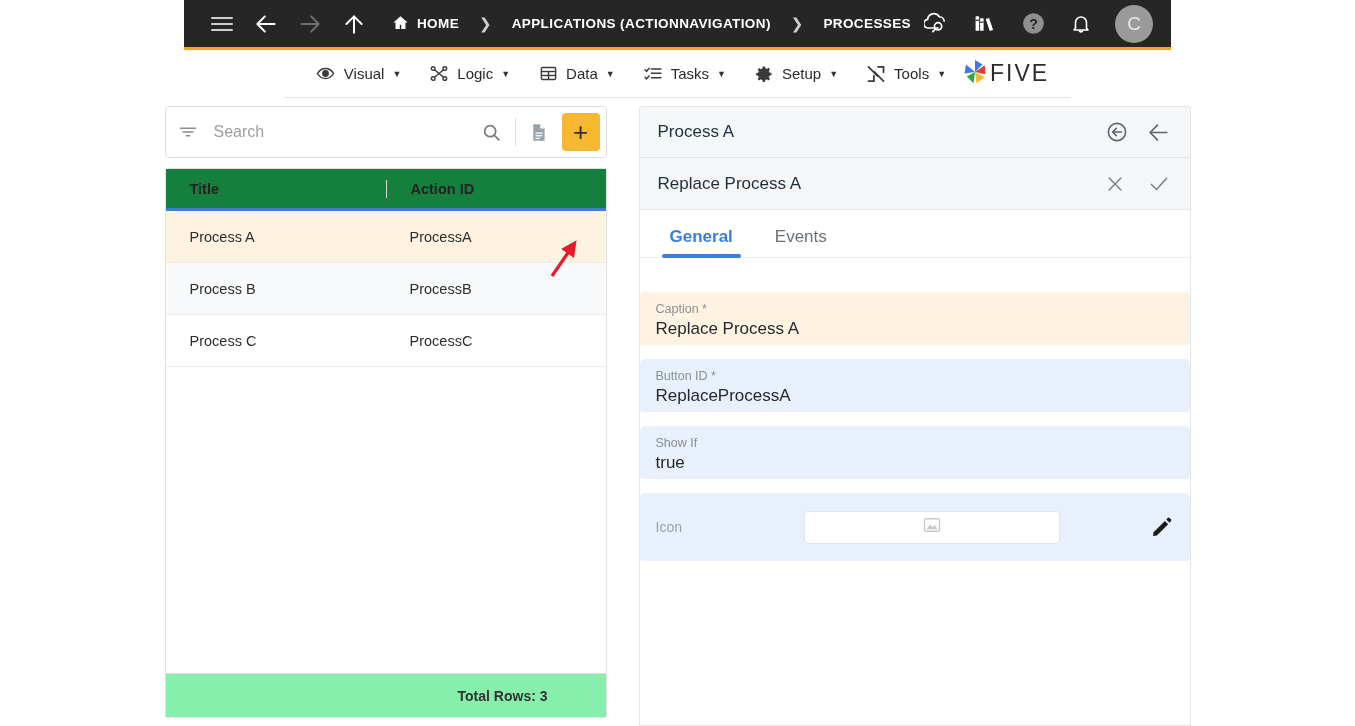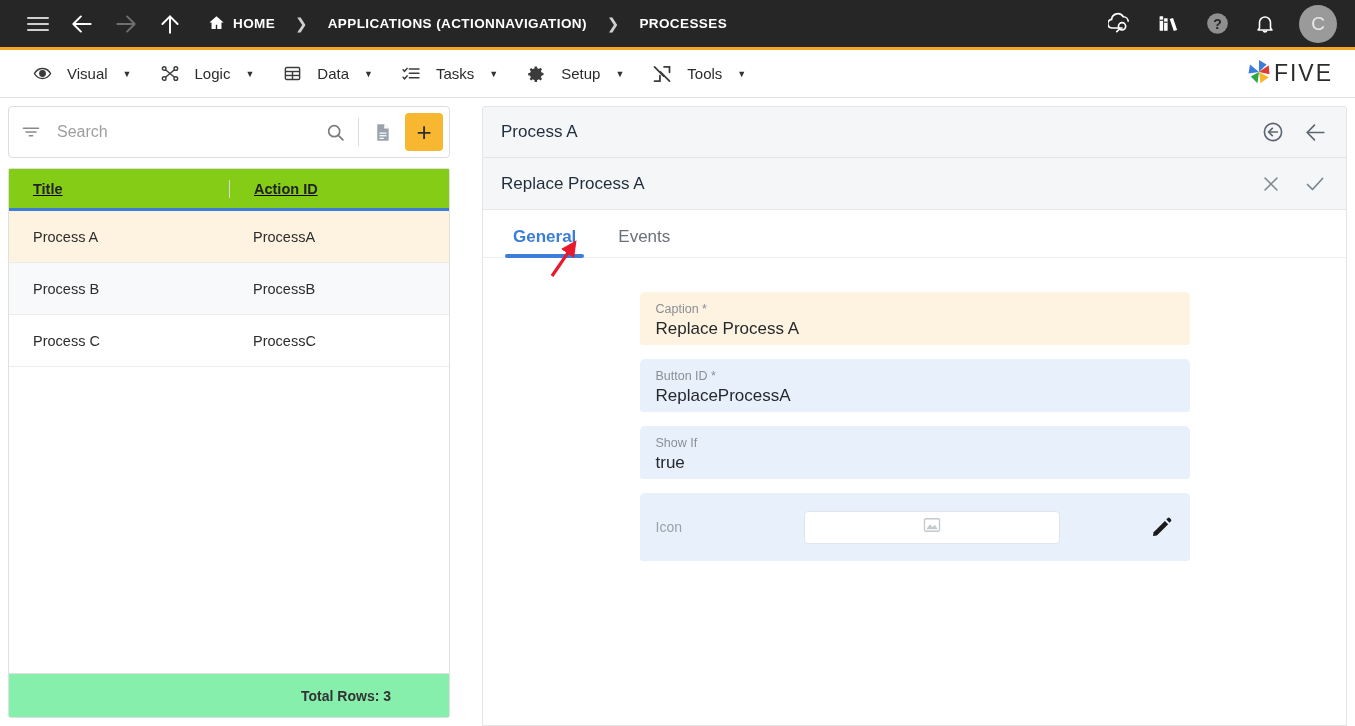--- a/index.html
+++ b/index.html
@@ -2,21 +2,21 @@
 <html><head>
 <meta charset="utf-8">
 <style>
   * { box-sizing: border-box; margin: 0; padding: 0; }
   html, body {
     width: 1355px; height: 726px;
     font-family: "Liberation Sans", sans-serif;
     background: #ffffff;
     overflow: hidden;
   }
-  .app { position: relative; width: 1355px; height: 726px; display: flex; flex-direction: column; }
+  .app { position: relative; width: 1355px; height: 726px; display: flex; flex-direction: column; align-items: center; }
 
   
   .topbar {
     height: 50px; background: #262626; color: #fff;
     display: flex; align-items: center; flex: 0 0 50px;
     border-bottom: 3px solid #F5A623;
   }
   .topbar .nav-icons { display: flex; align-items: center; gap: 0px; padding-left: 16px; }
   .ticon {
     width: 44px; height: 44px; display: flex; align-items: center; justify-content: center;
@@ -39,21 +39,21 @@
     color: #e8e8e8; display: flex; align-items: center; justify-content: center;
     font-size: 19px; cursor: pointer; margin-left: 6px;
   }
 
   
   .menubar {
     height: 48px; flex: 0 0 48px; background: #fff; display: flex; align-items: center;
     padding-left: 18px; border-bottom: 1px solid #e3e3e3; position: relative;
   }
   .menu-item {
-    display: flex; align-items: center; gap: 15px; padding: 0 14px; height: 48px;
+    display: flex; align-items: center; gap: 8px; padding: 0 14px; height: 48px;
     font-size: 15px; color: #2b2b2b; cursor: pointer;
   }
   .menu-item .caret { font-size: 9px; color: #333; }
   .menu-icon { width: 20px; height: 20px; display: flex; align-items: center; justify-content: center; color: #3b3b3b; }
   .brand { margin-left: auto; display: flex; align-items: center; padding-right: 22px; }
   .brand-text { font-size: 23px; letter-spacing: 2px; color: #2b2b2b; font-weight: 400; }
 
   
   .content { flex: 1 1 auto; display: flex; background: #fff; min-height: 0; gap: 22px; }
 
@@ -79,22 +79,22 @@
     width: 38px; height: 38px; background: #F7B731; border-radius: 4px; margin-left: 6px;
     display: flex; align-items: center; justify-content: center; color: #2f2f2f;
     font-size: 26px; line-height: 1; cursor: pointer;
   }
 
   .grid {
     margin-top: 10px; flex: 1 1 auto; display: flex; flex-direction: column;
     border: 1px solid #e0e0e0; border-radius: 3px; min-height: 0; background: #fff;
   }
   .grid-head {
-    height: 42px; flex: 0 0 42px; background: #84cc16; display: flex; align-items: center;
-    border-bottom: 3px solid #3b7dd8; position: relative; text-decoration: underline;
+    height: 42px; flex: 0 0 42px; background: #15803d; display: flex; align-items: center;
+    border-bottom: 3px solid #3b7dd8; position: relative;
   }
   .gh-cell { font-size: 14.5px; font-weight: bold; color: #222; padding-left: 24px; }
   .gh-cell.c1 { width: 220px; }
   .gh-cell.c2 { flex: 1; border-left: 1px solid #d7d7d7; height: 18px; display: flex; align-items: center; }
   .grid-body { flex: 1 1 auto; overflow: hidden; }
   .row { height: 52px; display: flex; align-items: center; border-bottom: 1px solid #ececec; cursor: pointer; }
   .row.sel { background: #FDF3E0; }
   .row.alt { background: #f7f9fa; }
   .row .cell { font-size: 14.5px; color: #2d2d2d; padding-left: 24px; }
   .row .cell.c1 { width: 220px; }

